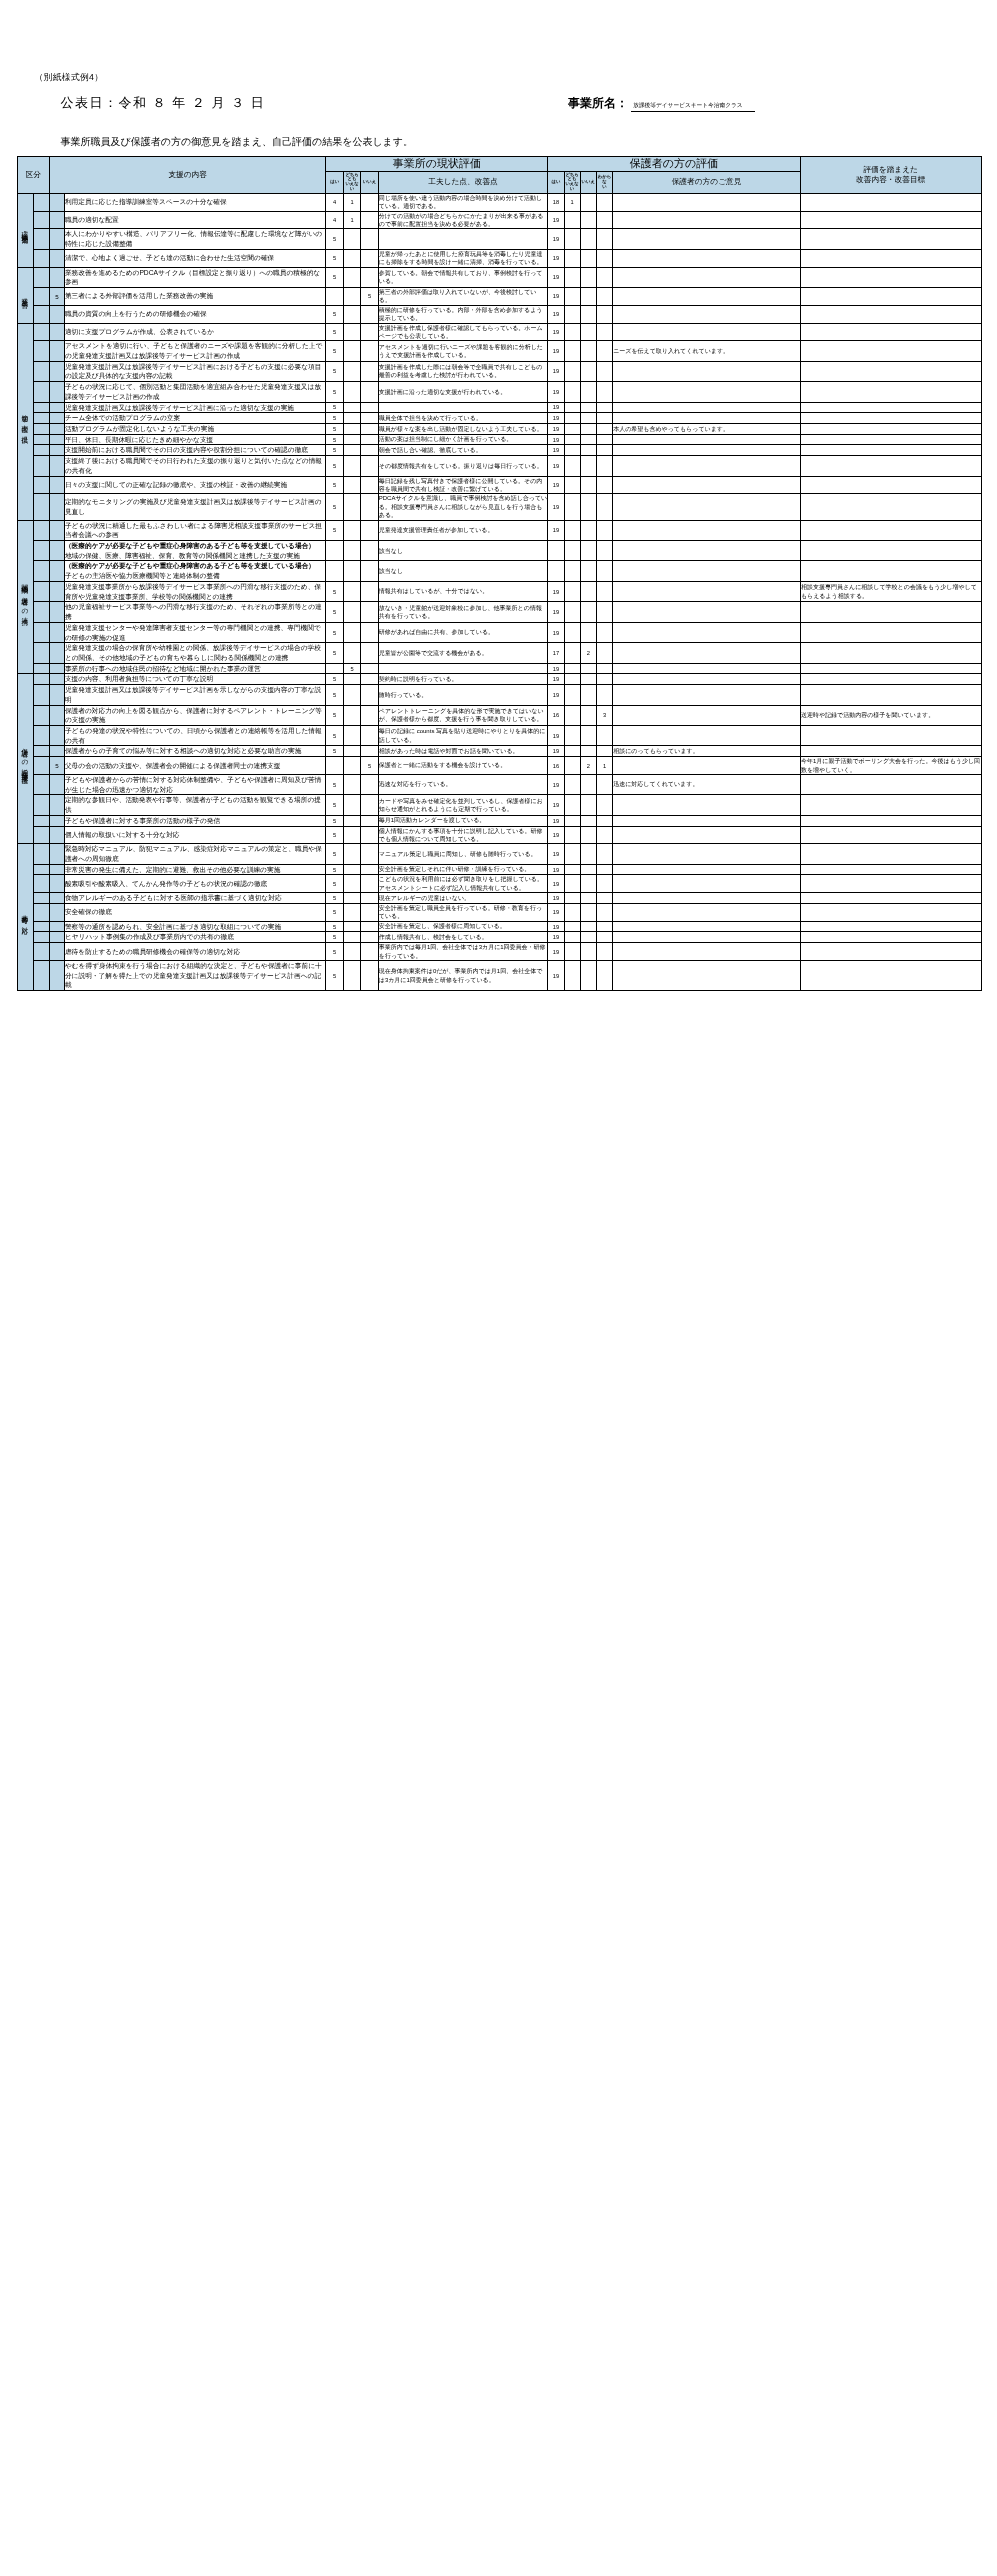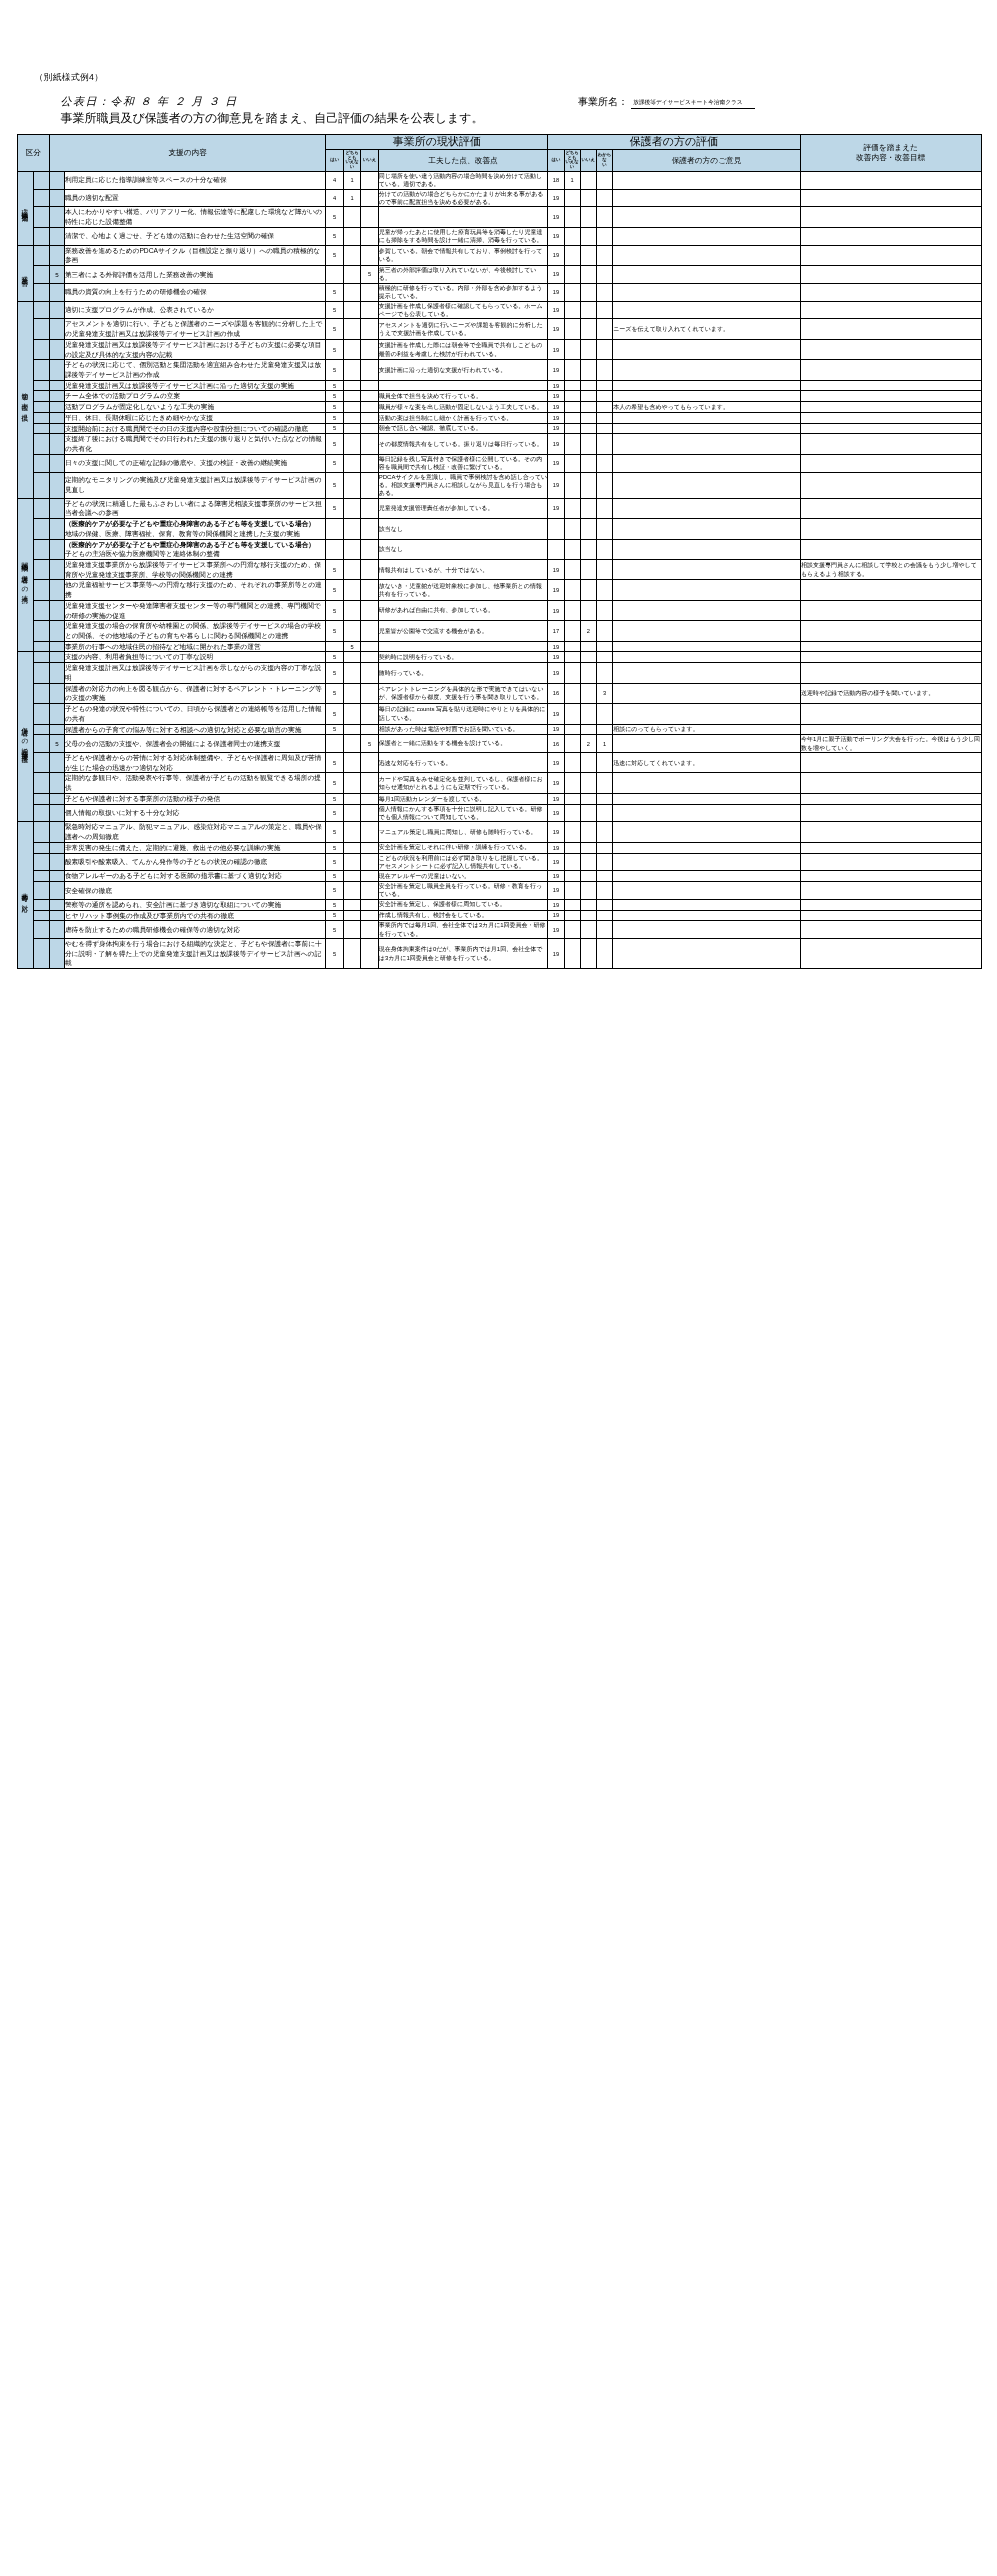--- a/index.html
+++ b/index.html
@@ -34,46 +34,45 @@
     letter-spacing: 0.2px;
   }
   .meta-row {
     display: flex;
     align-items: flex-end;
     justify-content: space-between;
     margin-top: 10.3px;
     padding: 0 5.2px 0 44px;
   }
   .pub-date {
-    font-size: 11px;
+    font-size: 13px;
     letter-spacing: 1.5px;
-    font-style: italic;
   }
   .office-wrap {
     display: flex;
     align-items: flex-end;
     gap: 3.1px;
     padding-right: 31px;
   }
   .office-label {
-    font-size: 10px;
-    font-weight: normal;
+    font-size: 12px;
+    font-weight: bold;
     white-space: nowrap;
   }
   .office-value {
     font-size: 5.7px;
     border-bottom: 1px solid #000;
     padding: 0 4.1px 1px 2.1px;
     min-width: 118px;
     white-space: nowrap;
   }
   .note-lines {
     padding-left: 44px;
-    margin-top: 0;
-    font-size: 12px;
+    margin-top: 22px;
+    font-size: 10px;
     line-height: 1.55;
   }
 
   
   table.sheet {
     border-collapse: collapse;
     width: 965px;
     margin-top: 6.2px;
     table-layout: fixed;
   }

